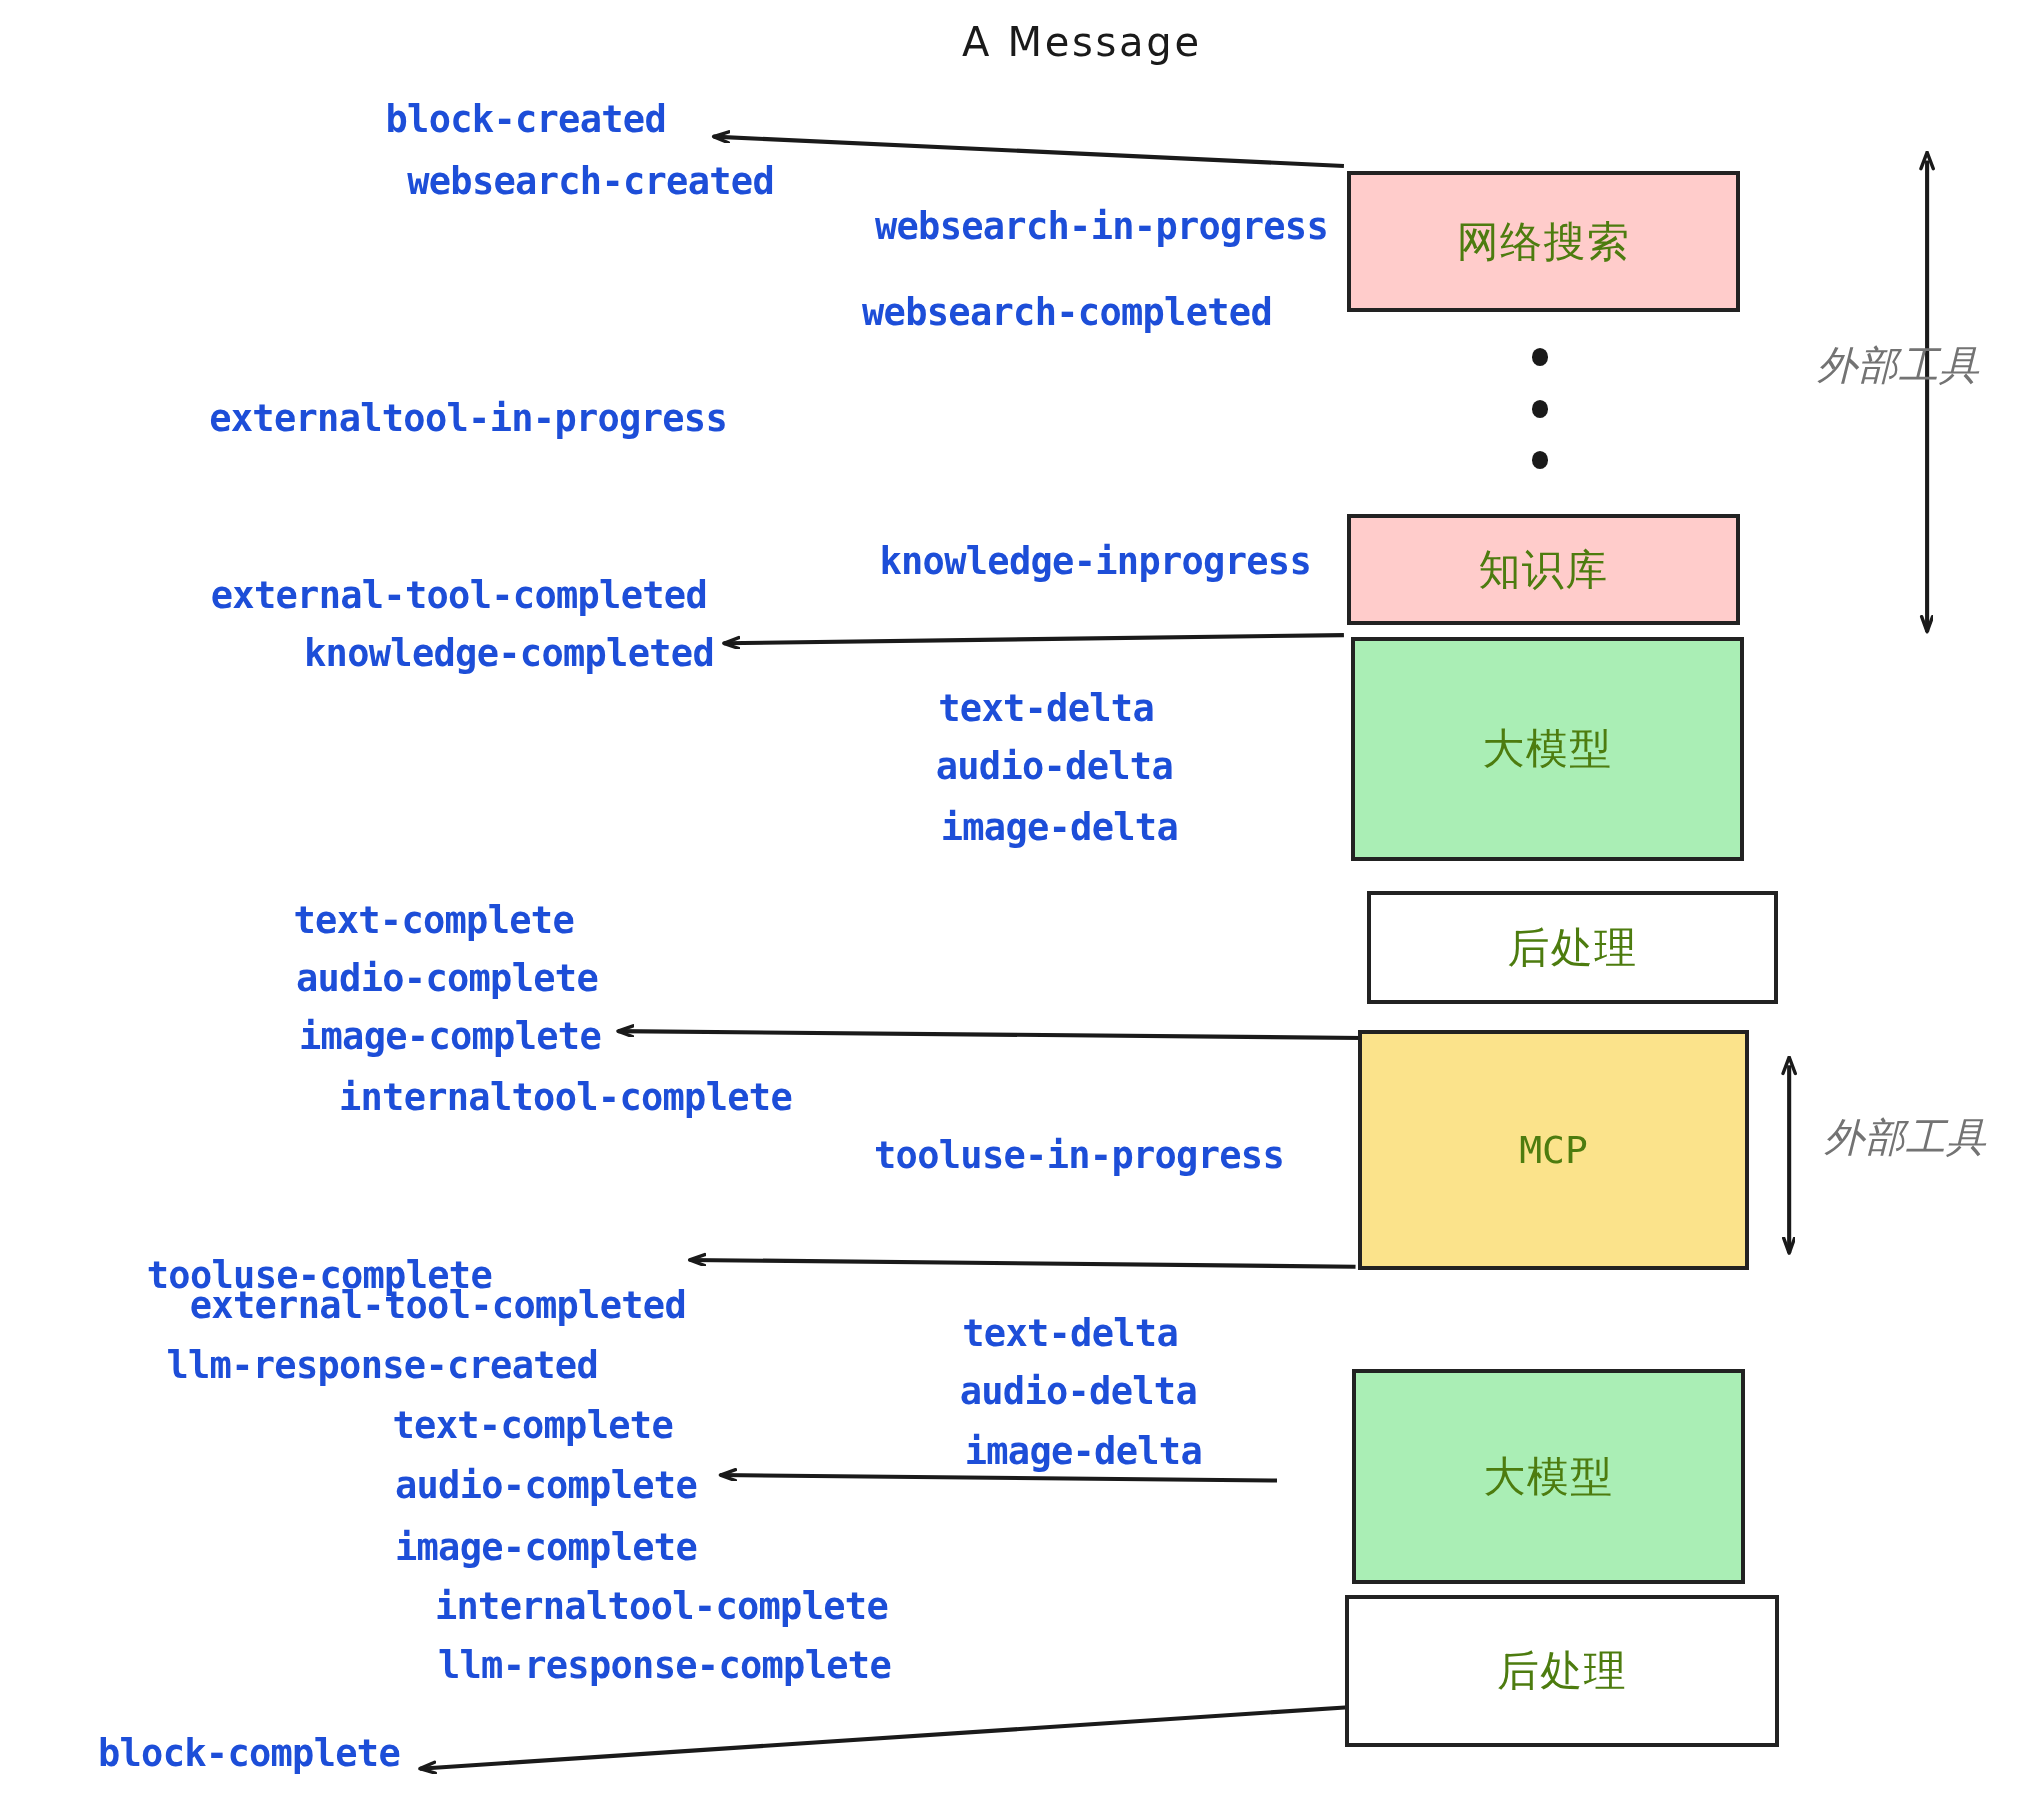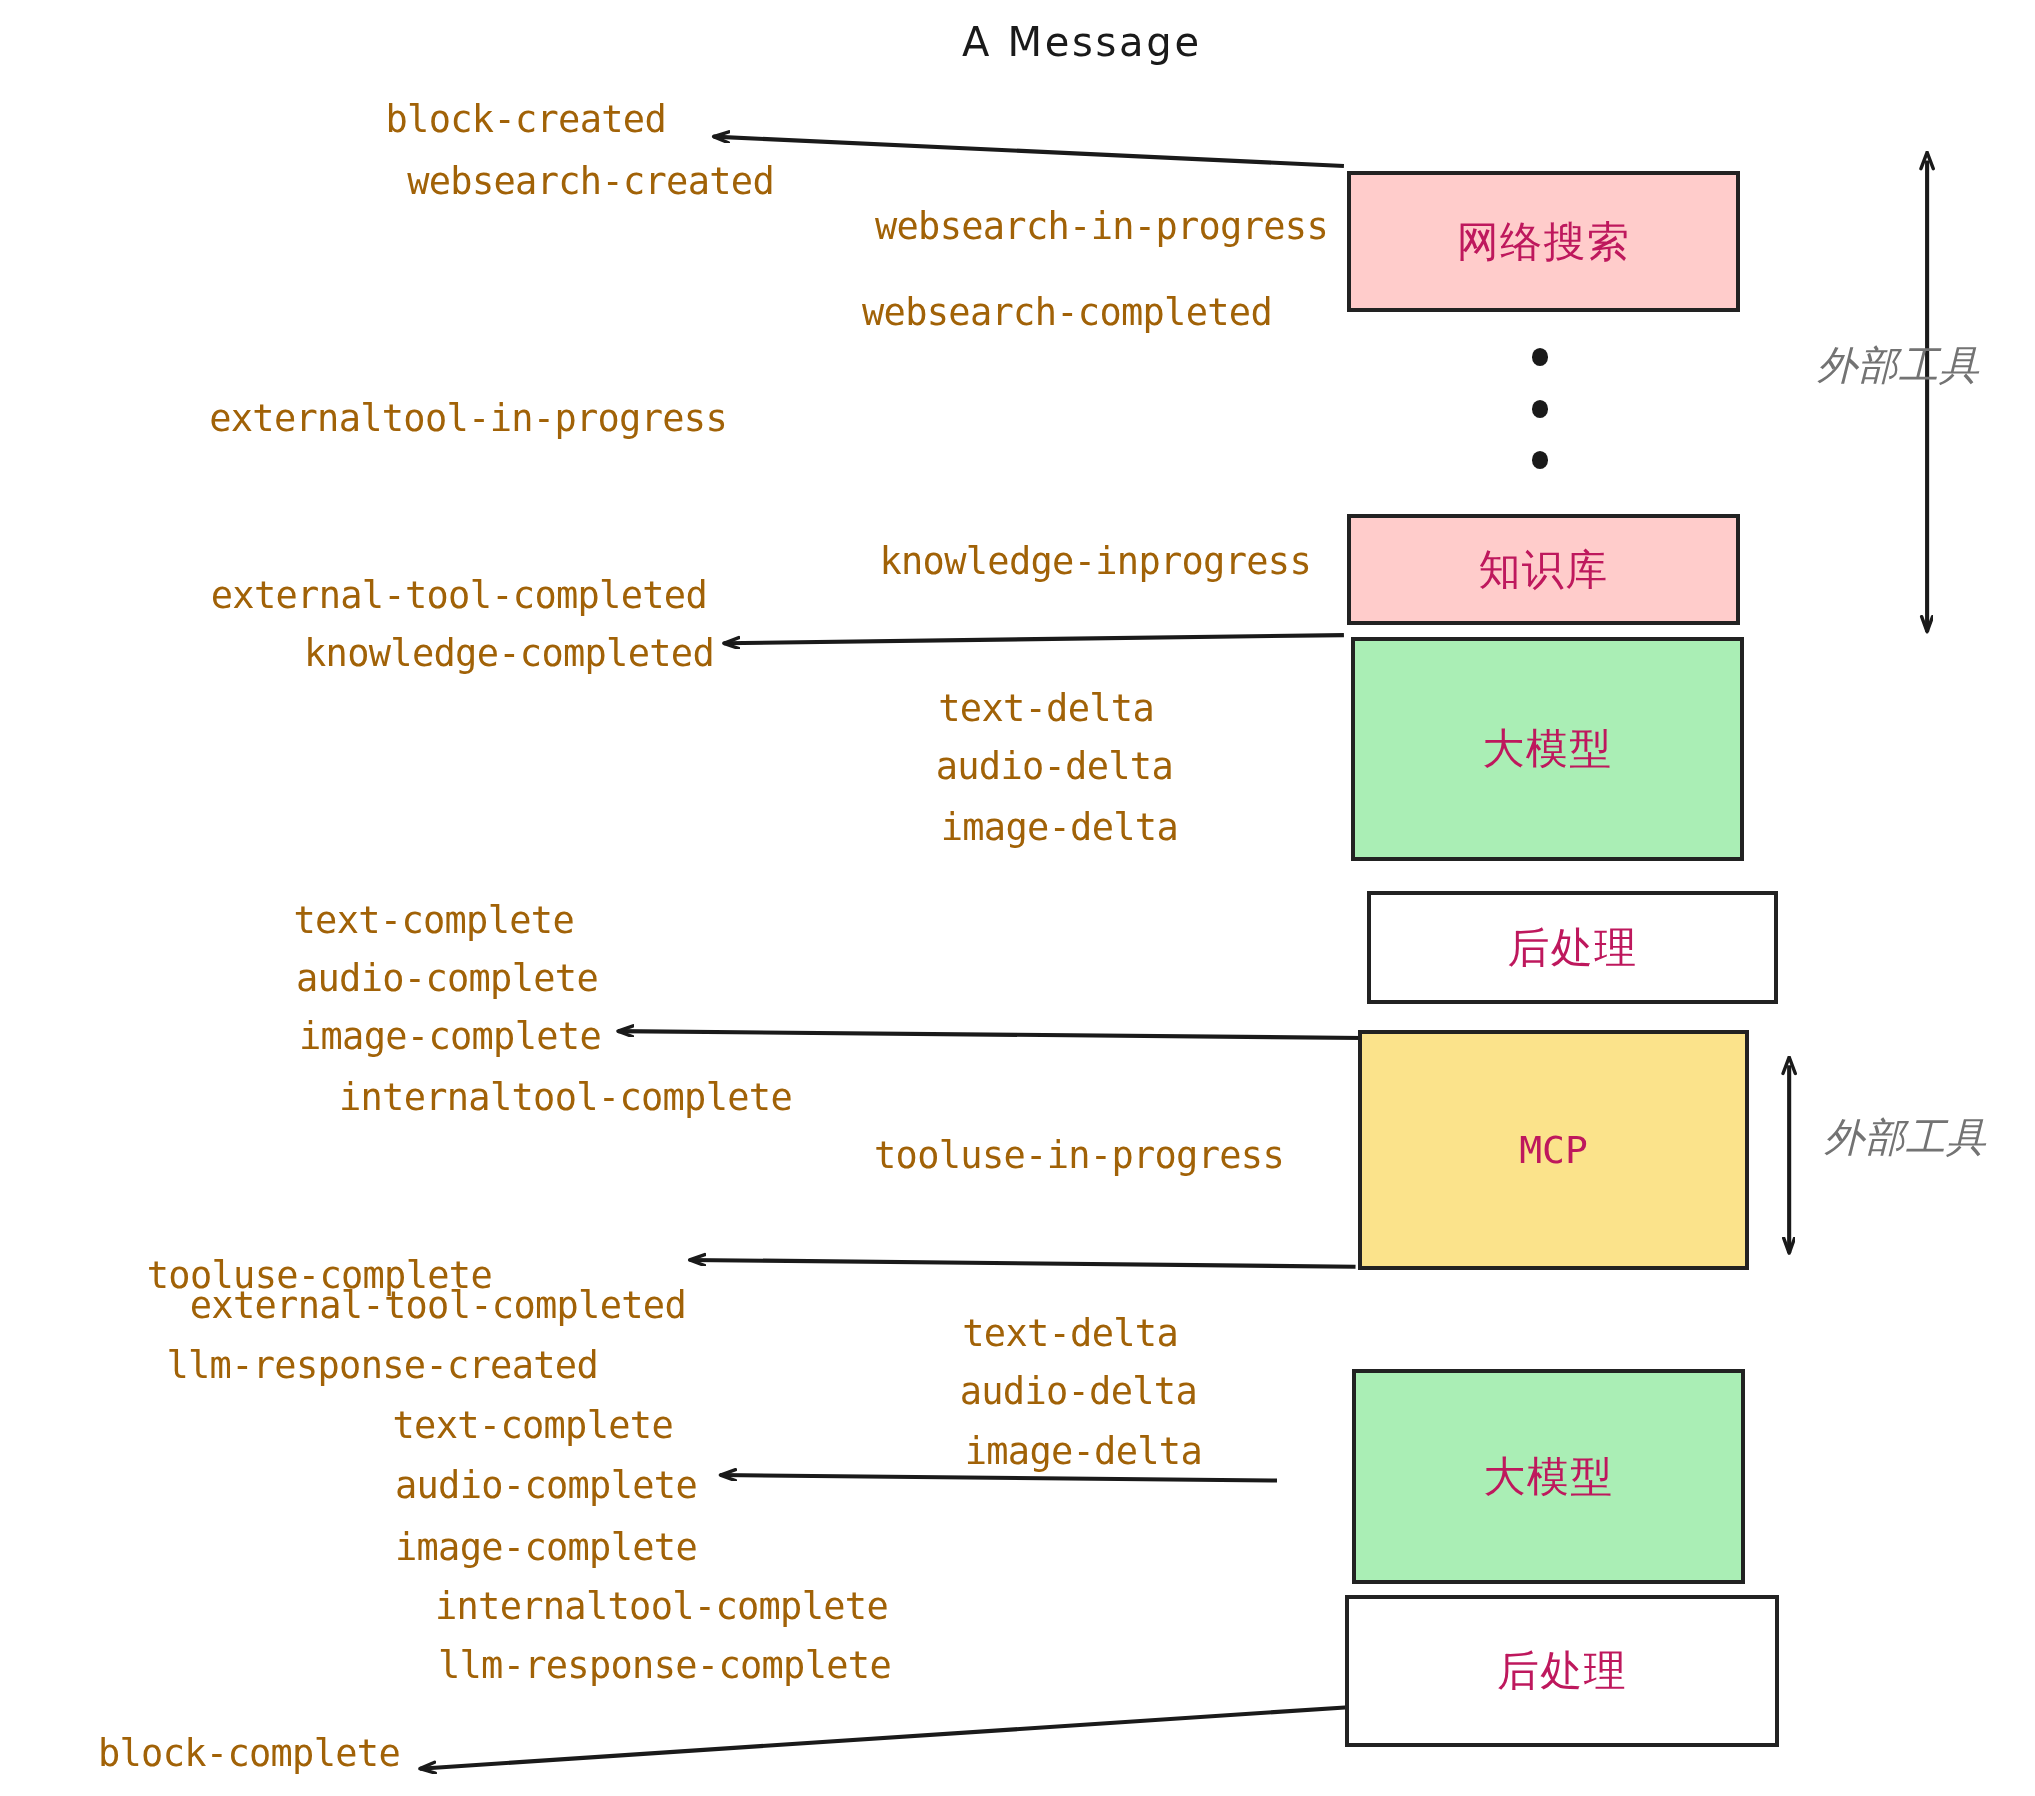--- a/index.html
+++ b/index.html
@@ -10,44 +10,45 @@
     font-family:"DejaVu Sans Mono", monospace;
     overflow:hidden;
   }
   .svg-layer{position:absolute;left:0;top:0;width:2035px;height:1796px;pointer-events:none;}
   
   .lbl{
     position:absolute;
     font-family:"DejaVu Sans Mono","Liberation Mono",monospace;
     font-size:37px;
     line-height:1.0;
-    color:#a16207;
+    color:#1d4ed8;
     white-space:pre;
     letter-spacing:-0.7px;
+    font-weight:bold;
   }
   .lbl.r{ text-align:right; transform:translateX(-100%); }
   .title{
     position:absolute;
     font-family:"DejaVu Sans","Liberation Sans",sans-serif;
     font-size:40px;
     color:#1a1a1a;
     white-space:pre;
     letter-spacing:2.7px;
   }
   
   .box{
     position:absolute;
     box-sizing:border-box;
     border:4.8px solid #222222;
     display:flex;
     align-items:center;
     justify-content:center;
     font-family:"DejaVu Sans","Liberation Sans",sans-serif;
     font-size:42px;
-    color:#be185d;
+    color:#4d7c0f;
     letter-spacing:1.4px;
   }
   .box.mcp{
     font-family:"DejaVu Sans Mono","Liberation Mono",monospace;
     font-size:38px;
     letter-spacing:0px;
   }
   .side-lbl{
     position:absolute;
     font-family:"DejaVu Sans","Liberation Sans",sans-serif;

